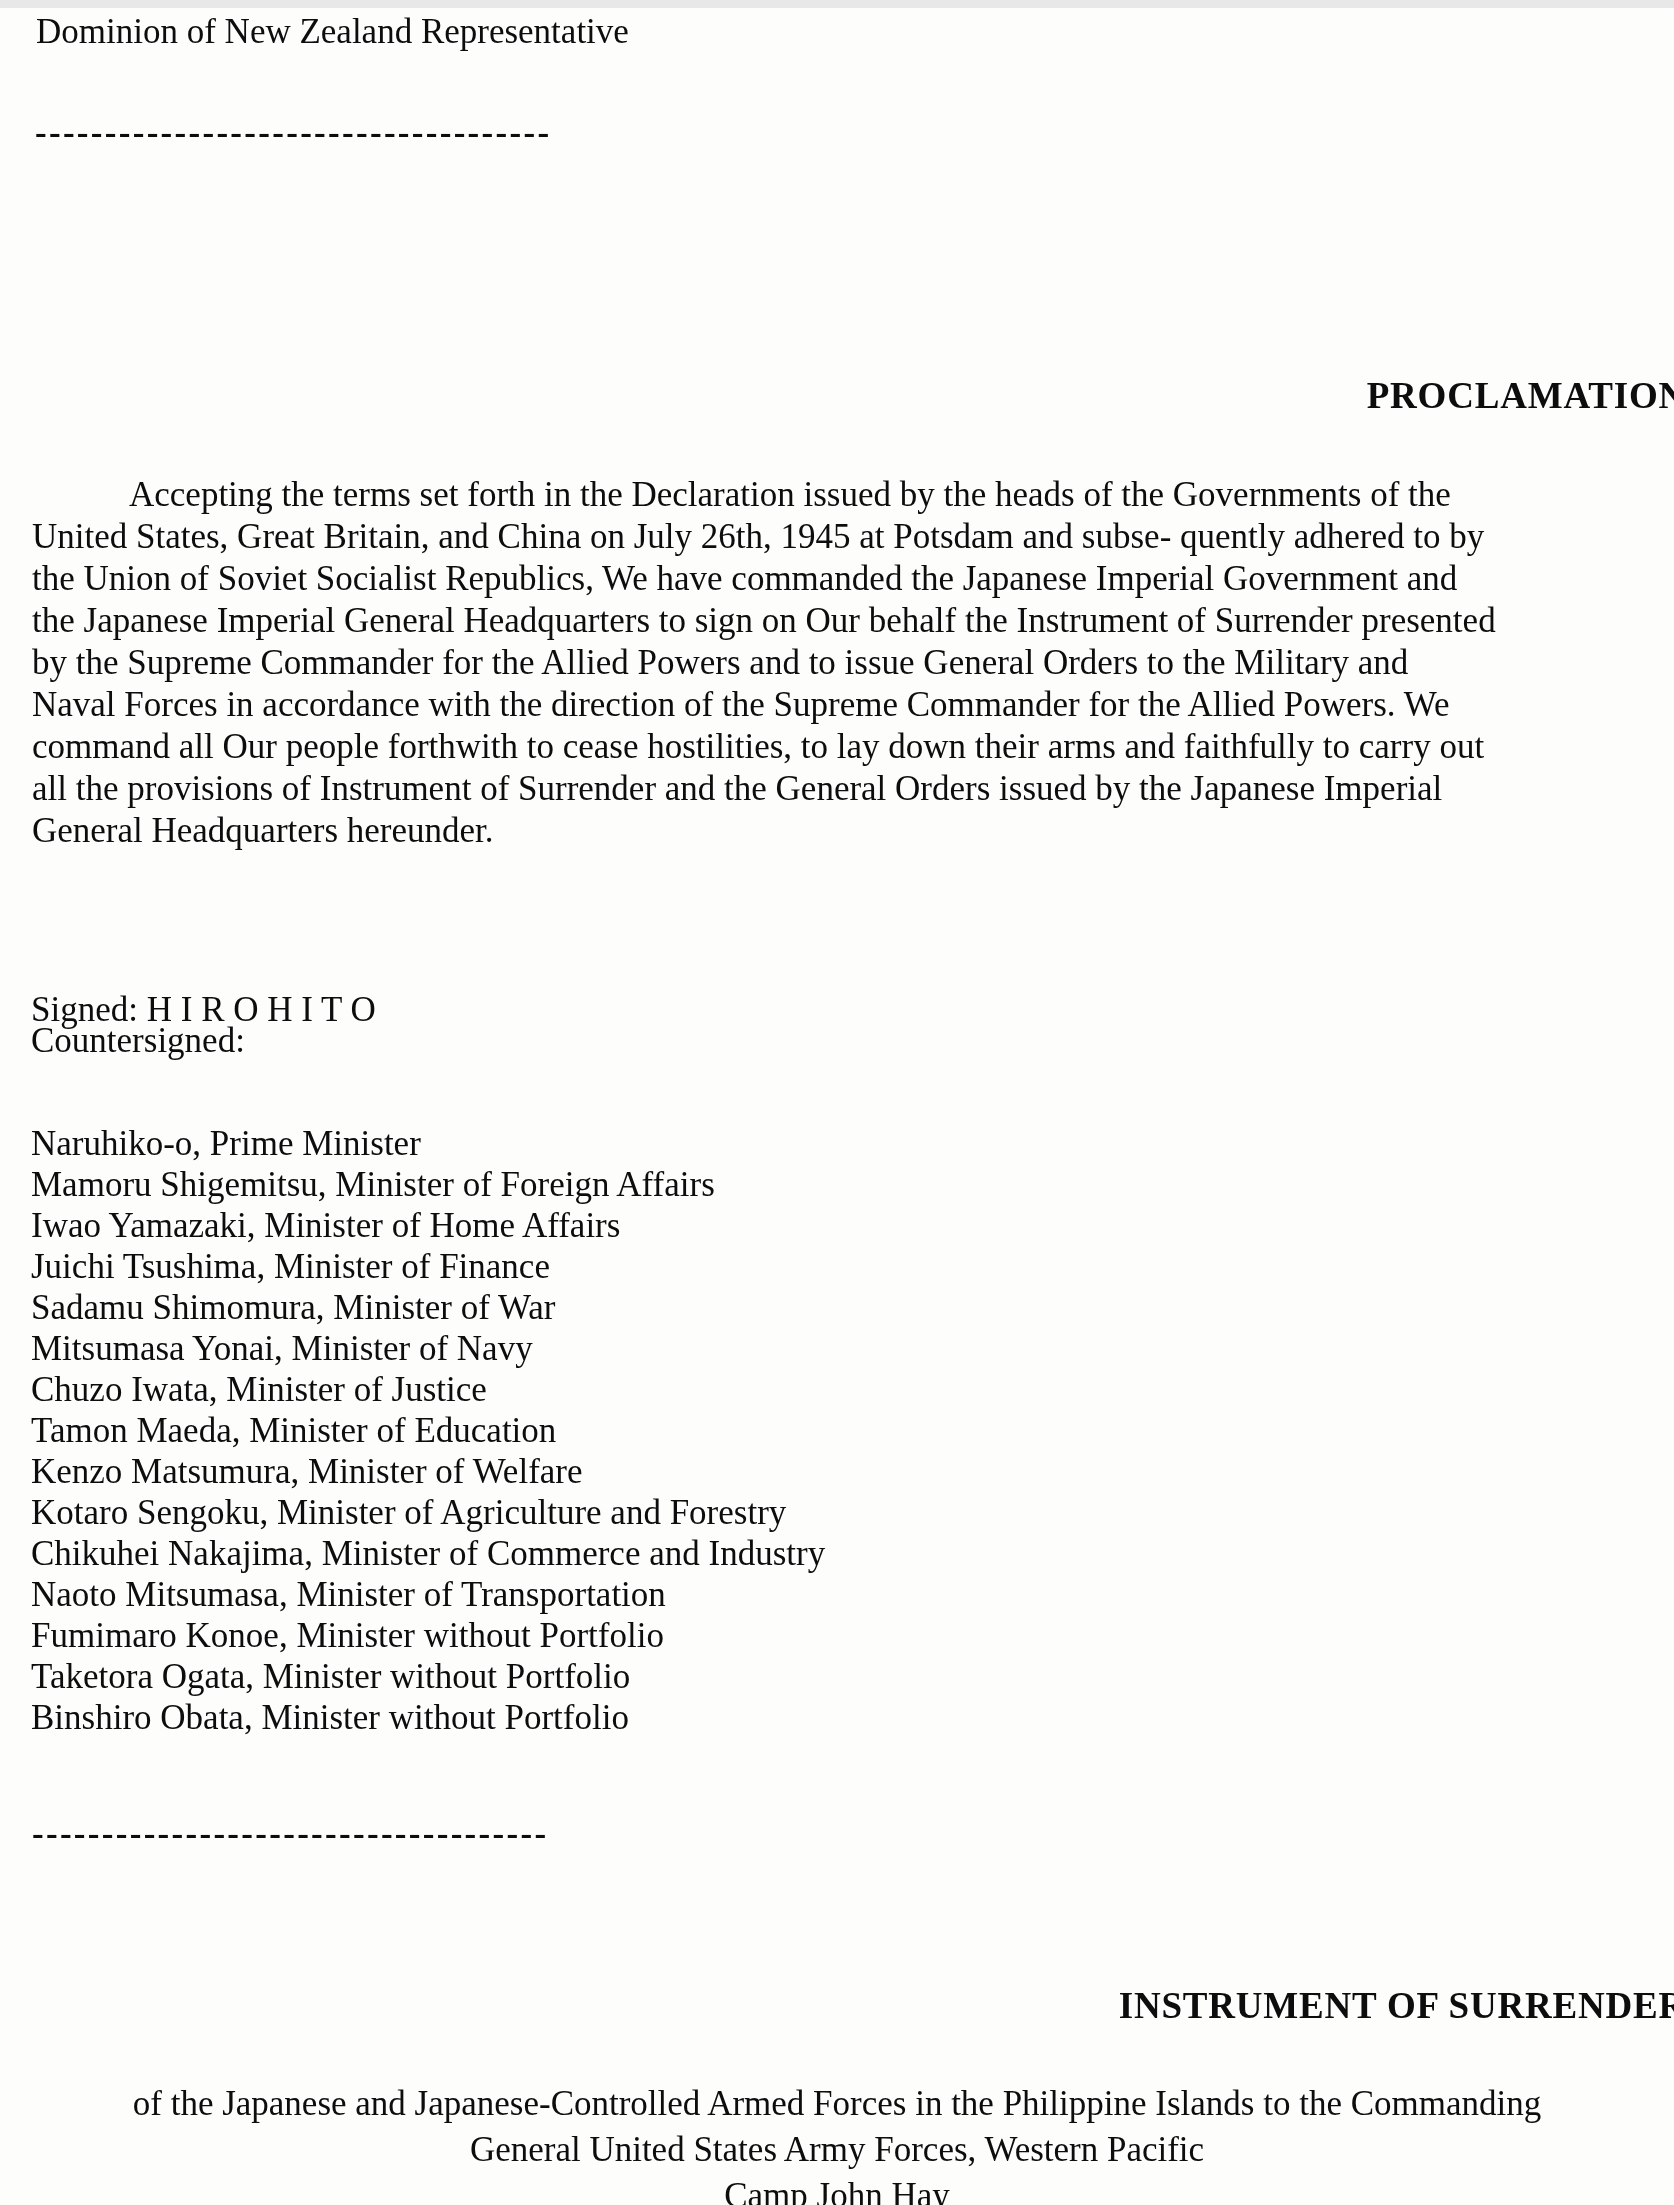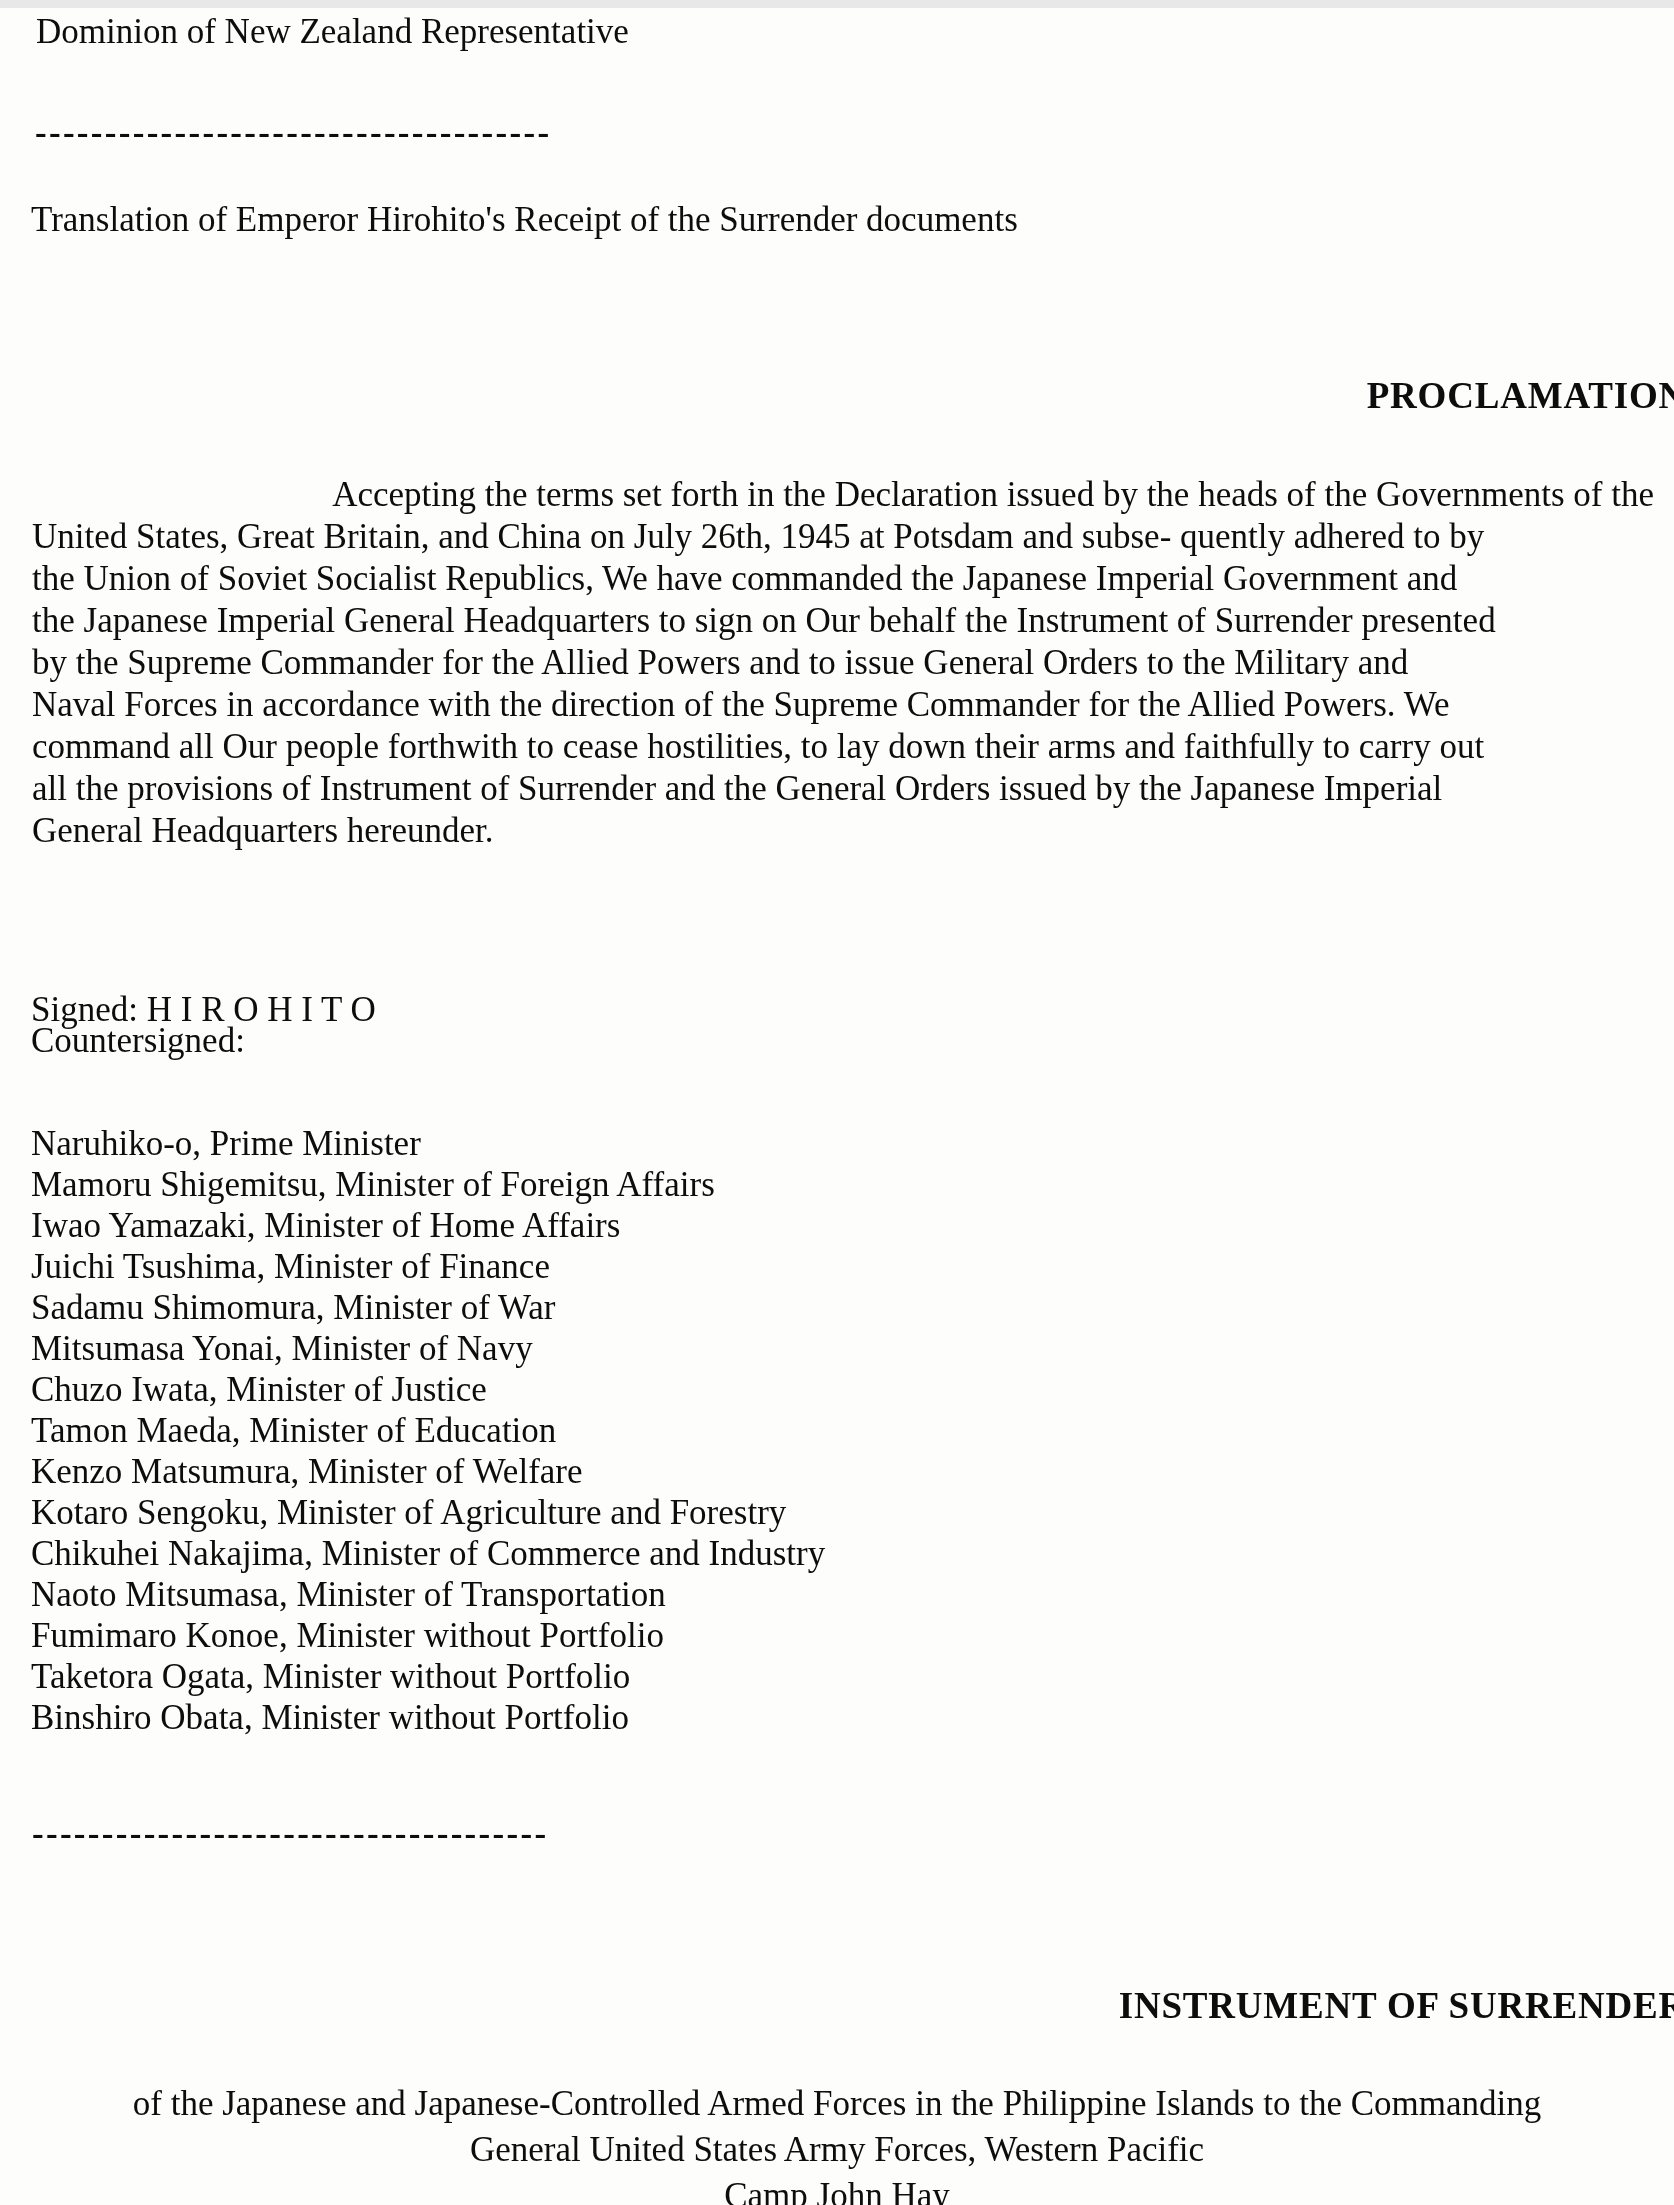--- a/index.html
+++ b/index.html
@@ -28,21 +28,21 @@
     text-align: right;
     font-weight: bold;
     font-size: 37px;
     line-height: 43px;
     letter-spacing: 0.8px;
     padding-left: 12px;
   }
   .proclamation-heading { top: 366px; }
   .body-block { left: 32px; top: 466px; width: 1622px; }
   .body-block .line { white-space: nowrap; }
-  .body-block .line:first-child { padding-left: 97px; text-align: right; }
+  .body-block .line:first-child { padding-left: 97px; }
   .date-seal-line { left: 130px; top: 890px; }
   .signed-line    { left: 31px;  top: 981px; }
   .countersigned-label { left: 31px; top: 1012px; }
   .ministers-list { left: 31px; top: 1115px; line-height: 41px; }
   .ministers-list .line { white-space: nowrap; }
   .divider-middle { left: 32px; top: 1805px; font-weight: bold; letter-spacing: 2.3px; }
   .instrument-heading { top: 1976px; }
   .subtitle-block {
     left: 0; top: 2073px; width: 100%;
     text-align: center;
@@ -51,21 +51,20 @@
 </style>
 </head>
 <body>
 
 <div class="page">
 
   <div class="abs header-line">Dominion of New Zealand Representative</div>
 
   <div class="abs divider-top">-------------------------------------</div>
 
-  <div class="abs translation-title">Translation of Emperor Hirohito's Receipt of the Surrender documents</div>
 
   <div class="abs heading proclamation-heading">PROCLAMATION</div>
 
   <div class="abs body-block">
       <div class="line">Accepting the terms set forth in the Declaration issued by the heads of the Governments of the</div>
       <div class="line">United States, Great Britain, and China on July 26th, 1945 at Potsdam and subse- quently adhered to by</div>
       <div class="line">the Union of Soviet Socialist Republics, We have commanded the Japanese Imperial Government and</div>
       <div class="line">the Japanese Imperial General Headquarters to sign on Our behalf the Instrument of Surrender presented</div>
       <div class="line">by the Supreme Commander for the Allied Powers and to issue General Orders to the Military and</div>
       <div class="line">Naval Forces in accordance with the direction of the Supreme Commander for the Allied Powers. We</div>

